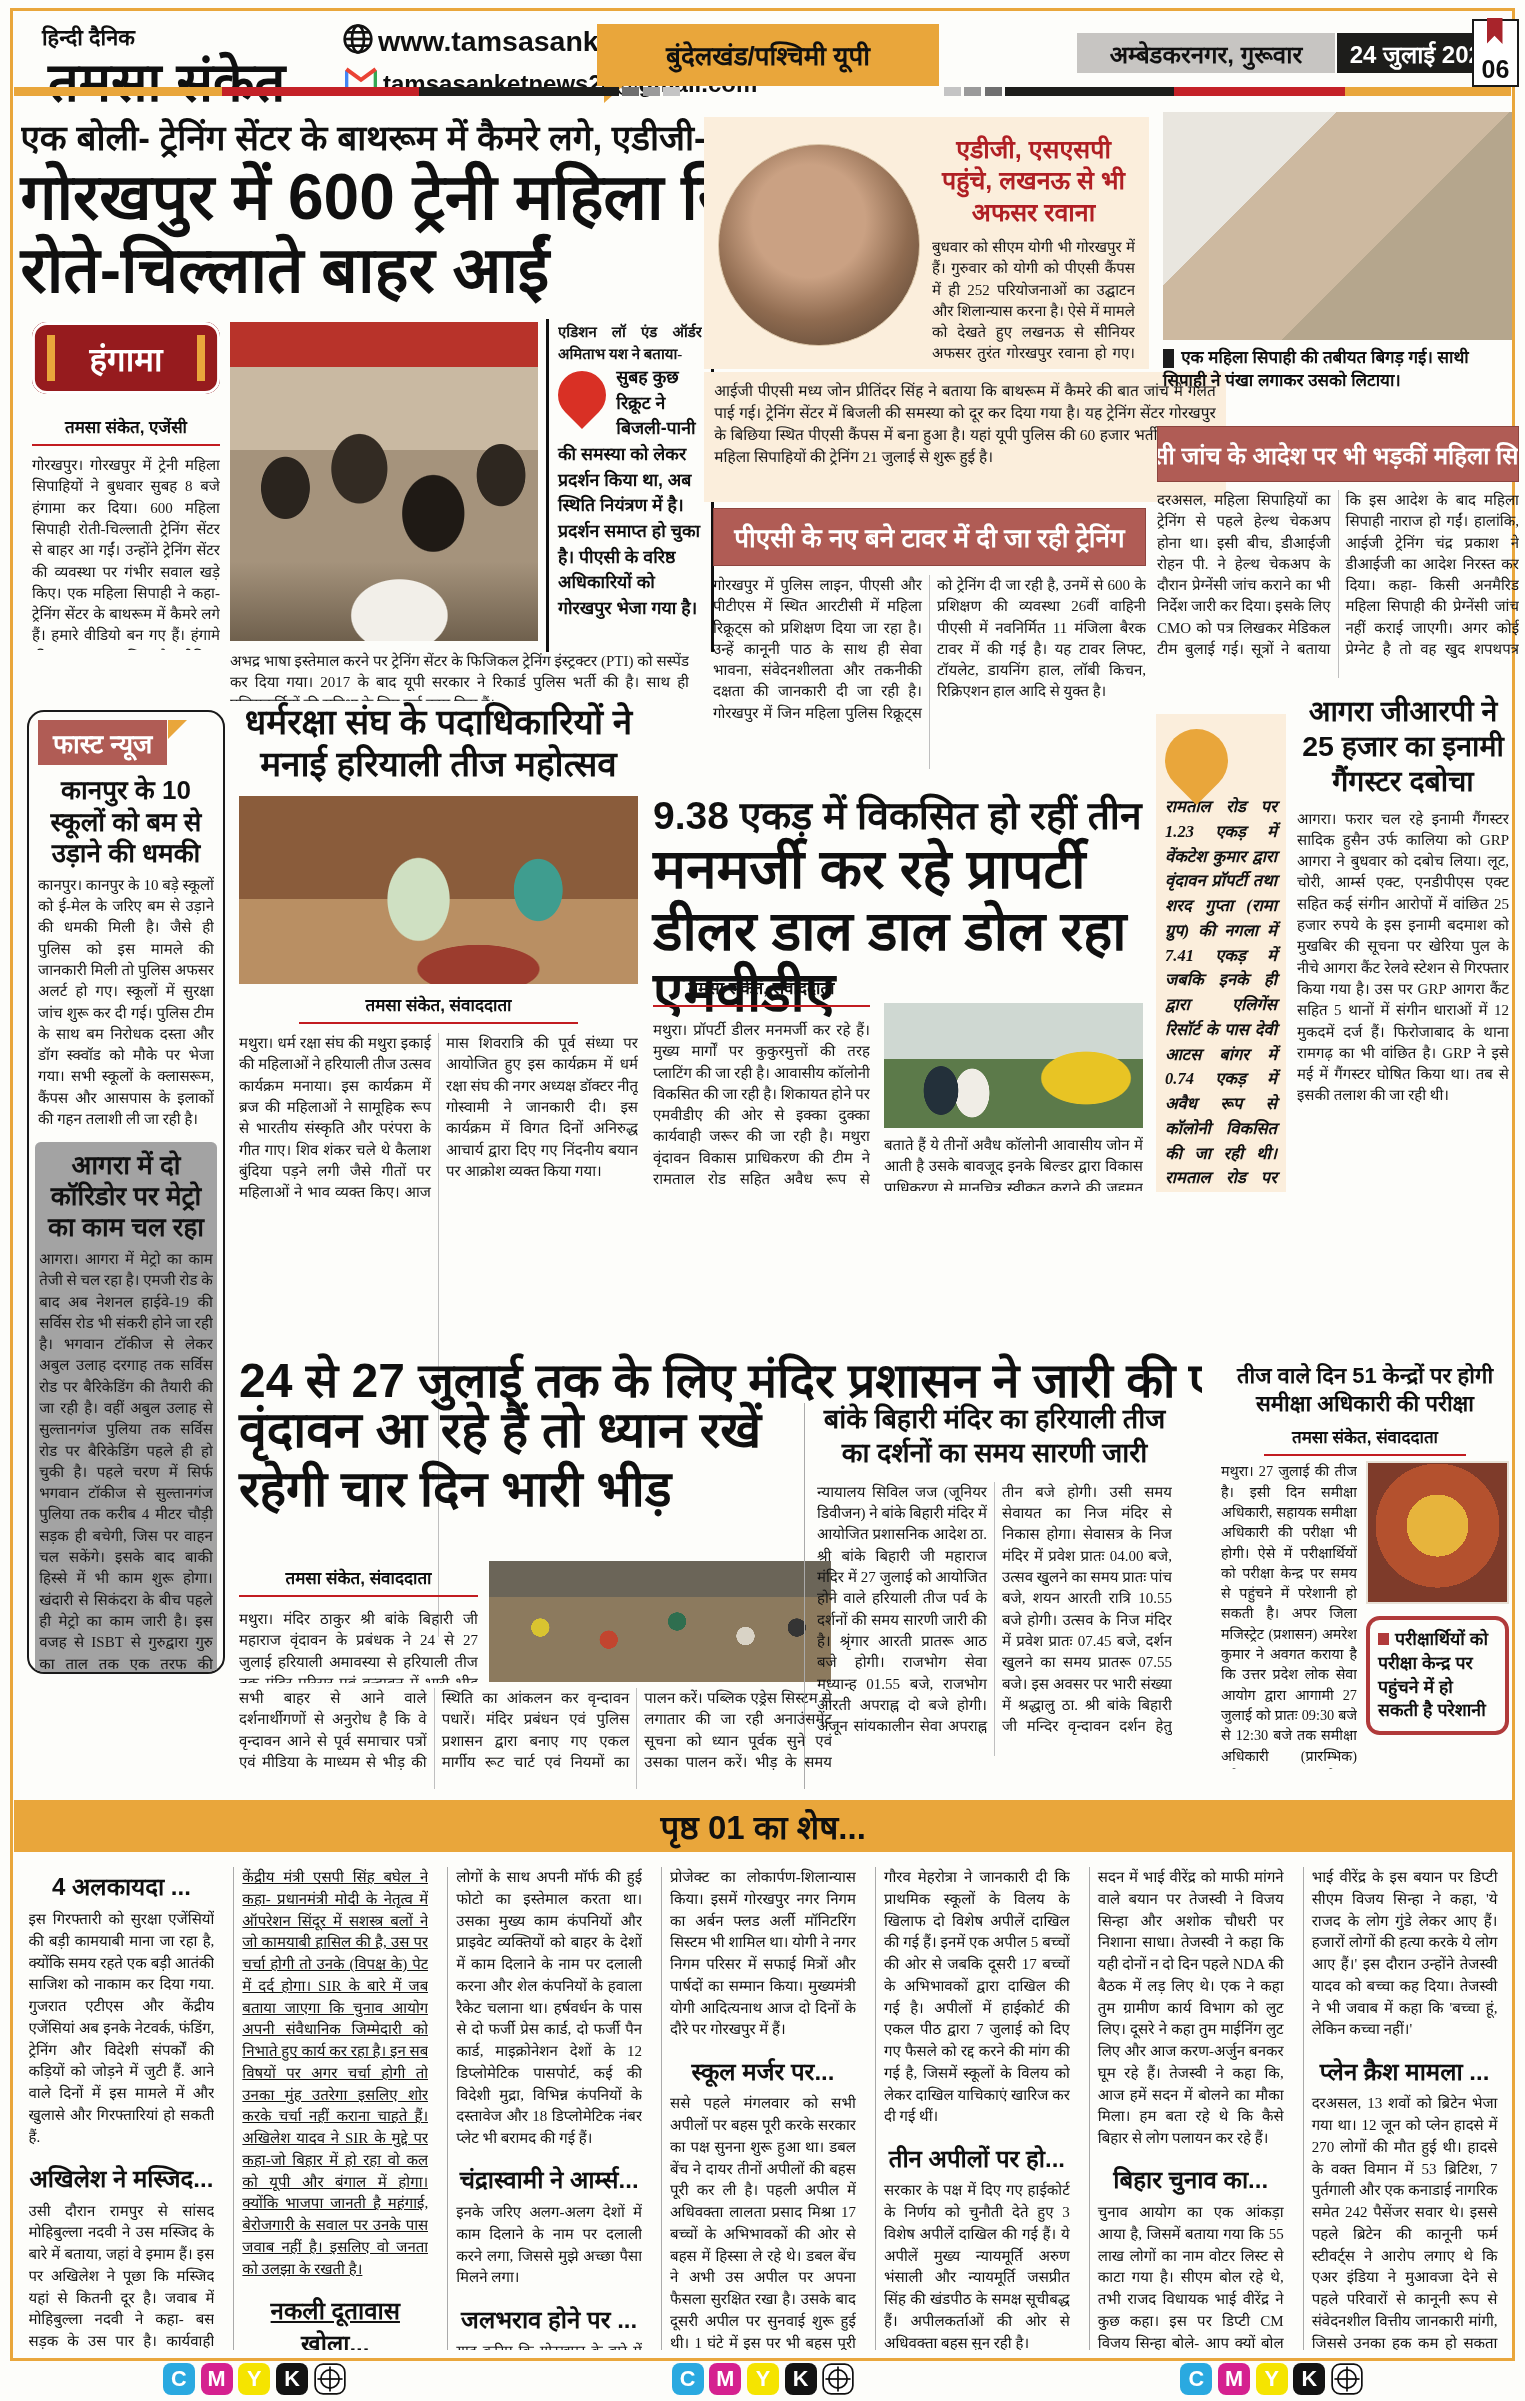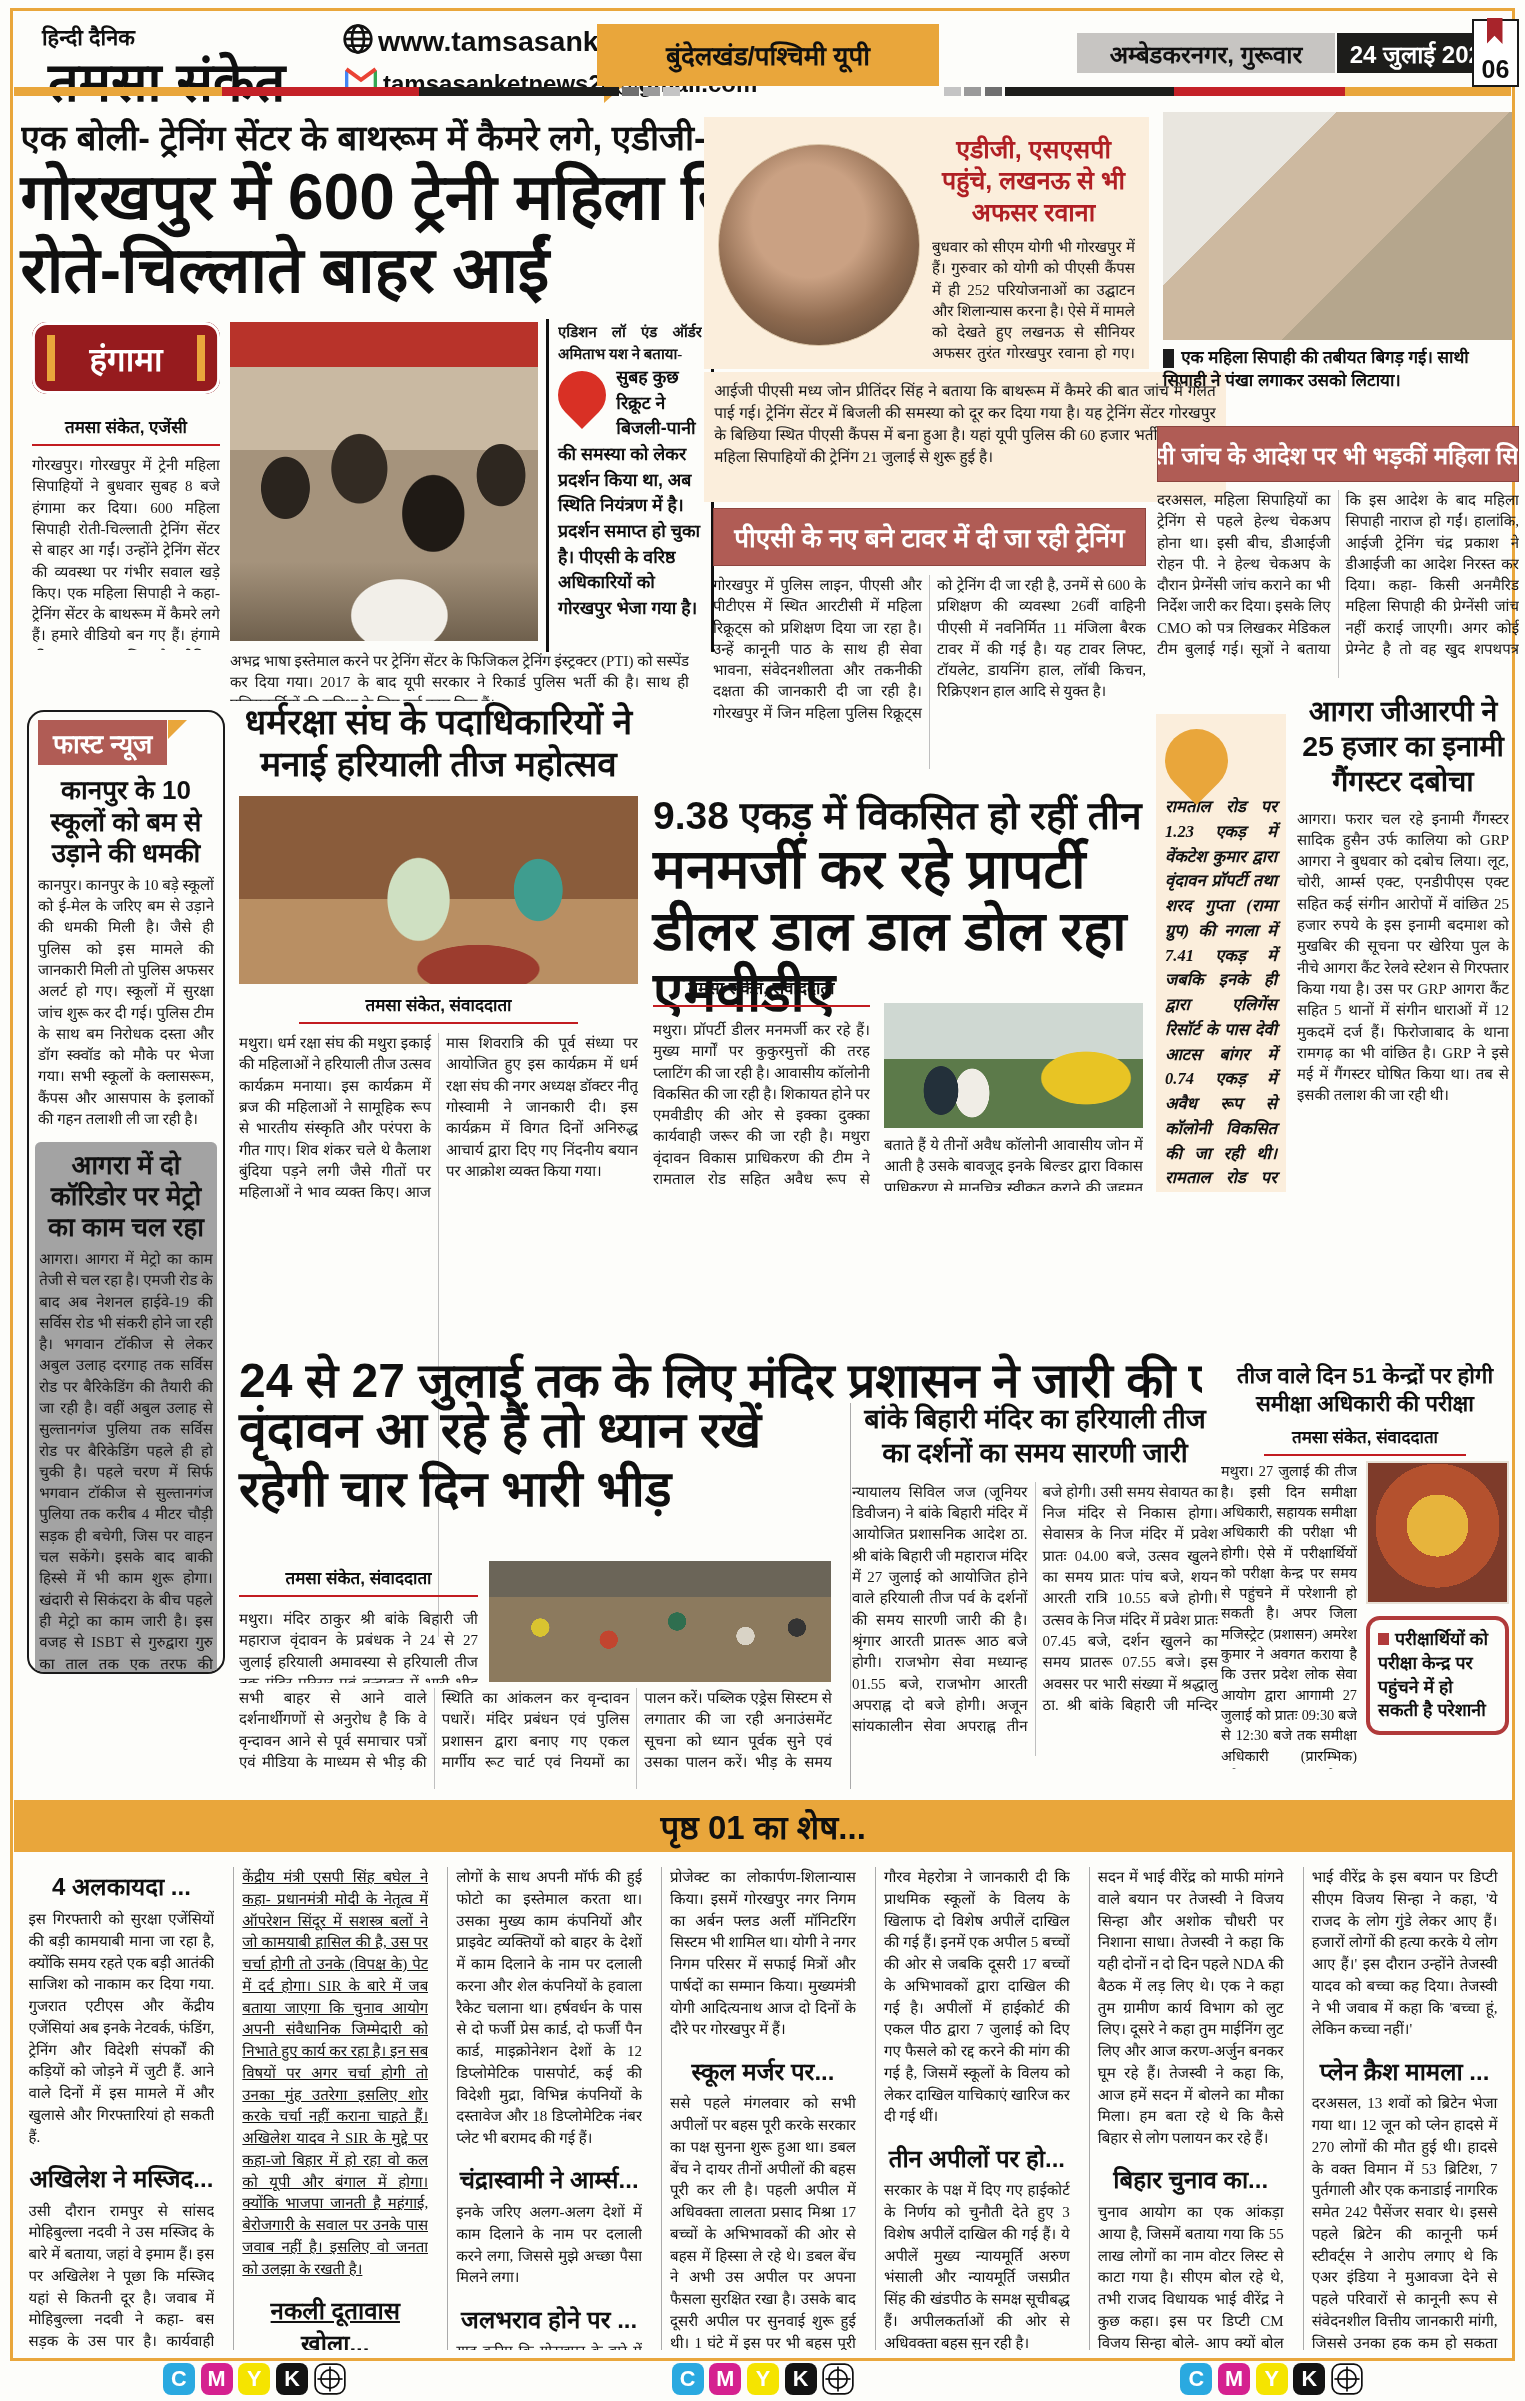--- a/index.html
+++ b/index.html
@@ -195,21 +195,21 @@
 
   <div class="a hd" style="left:239px;top:1346px;width:963px;font-size:48px;white-space:nowrap;overflow:hidden;">24 से 27 जुलाई तक के लिए मंदिर प्रशासन ने जारी की एडवाइजरी</div>
   <div class="a hd" style="left:239px;top:1401px;width:593px;font-size:50px;line-height:1.18;">वृंदावन आ रहे हैं तो ध्यान रखें रहेगी चार दिन भारी भीड़</div>
   <div class="a" style="left:239px;top:1566px;width:239px;">
     <div class="byline">तमसा संकेत, संवाददाता</div>
   </div>
   <div class="a body" style="left:239px;top:1609px;width:239px;height:74px;">मथुरा। मंदिर ठाकुर श्री बांके बिहारी जी महाराज वृंदावन के प्रबंधक ने 24 से 27 जुलाई हरियाली अमावस्या से हरियाली तीज तक मंदिर परिसर एवं वृन्दावन में भारी भीड़ को देखते हुए श्रद्धालुओं से निवेदन किया है। इस दौरान अपने आराध्य श्री बांके बिहारी जी महाराज के दर्शन के लिए मंदिर आते हैं तो कुछ बातों का ध्यान रखें।</div>
   <div class="a photo ph-mela" style="left:489px;top:1561px;width:342px;height:121px;"></div>
   <div class="a body cols3" style="left:239px;top:1688px;width:593px;height:101px;">सभी बाहर से आने वाले दर्शनार्थीगणों से अनुरोध है कि वे वृन्दावन आने से पूर्व समाचार पत्रों एवं मीडिया के माध्यम से भीड़ की स्थिति का आंकलन कर वृन्दावन पधारें। मंदिर प्रबंधन एवं पुलिस प्रशासन द्वारा बनाए गए एकल मार्गीय रूट चार्ट एवं नियमों का पालन करें। पब्लिक एड्रेस सिस्टम से लगातार की जा रही अनाउंसमेंट सूचना को ध्यान पूर्वक सुने एवं उसका पालन करें। भीड़ के समय वृद्ध, दिव्यांगजन, छोटे बच्चों एवं बीमार व्यक्तियों व श्वास सम्बन्धी रोगी व्यक्ति मंदिर परिसर में ना आए। खाली पेट ना आए। श्रद्धालु प्रसाद एवं अन्य पूजन सामग्री अपने साथ न लाए। एकल मार्गी व्यवस्था अनुसार दर्शन कर शीघ्र अपने गंतव्य को प्रस्थान करें जिससे पीछे से आने वाले अन्य दर्शनार्थियों को दर्शन का पर्याप्त लाभ मिल सके, मंदिर में अनावश्यक रूप से खड़े ना रहें। मंदिर परिसर के पास जूता चप्पल रखने की कोई व्यवस्था नहीं है कृपया मंदिर में जूता-चप्पल पहनकर न आए।</div>
 
-  <div class="a vr" style="left:850px;top:1403px;width:368px;height:386px;padding-left:1px;box-sizing:border-box;overflow:hidden;">
+  <div class="a vr" style="left:804px;top:1403px;width:368px;height:386px;padding-left:12px;box-sizing:border-box;overflow:hidden;">
     <div class="hd" style="font-size:27px;line-height:1.25;text-align:center;">बांके बिहारी मंदिर का हरियाली तीज का दर्शनों का समय सारणी जारी</div>
     <div class="body cols2" style="margin-top:11.4px;height:274px;">न्यायालय सिविल जज (जूनियर डिवीजन) ने बांके बिहारी मंदिर में आयोजित प्रशासनिक आदेश ठा. श्री बांके बिहारी जी महाराज मंदिर में 27 जुलाई को आयोजित होने वाले हरियाली तीज पर्व के दर्शनों की समय सारणी जारी की है। श्रृंगार आरती प्रातरू आठ बजे होगी। राजभोग सेवा मध्यान्ह 01.55 बजे, राजभोग आरती अपराह्न दो बजे होगी। अजून सांयकालीन सेवा अपराह्न तीन बजे होगी। उसी समय सेवायत का निज मंदिर से निकास होगा। सेवासत्र के निज मंदिर में प्रवेश प्रातः 04.00 बजे, उत्सव खुलने का समय प्रातः पांच बजे, शयन आरती रात्रि 10.55 बजे होगी। उत्सव के निज मंदिर में प्रवेश प्रातः 07.45 बजे, दर्शन खुलने का समय प्रातरू 07.55 बजे। इस अवसर पर भारी संख्या में श्रद्धालु ठा. श्री बांके बिहारी जी मन्दिर वृन्दावन दर्शन हेतु पहुंचेंगे। निकास रात्रि 12.00 बजे होगा।</div>
   </div>
 
   <div class="a" style="left:1221px;top:1362px;width:288px;height:428px;overflow:hidden;">
     <div class="hd" style="font-size:22px;line-height:1.25;text-align:center;">तीज वाले दिन 51 केन्द्रों पर होगी समीक्षा अधिकारी की परीक्षा</div>
     <div class="byline" style="width:70%;margin:8px auto 5.7px;">तमसा संकेत, संवाददाता</div>
     <div style="display:flex;gap:9px;">
       <div class="body" style="width:137px;height:308px;font-size:14.3px;">मथुरा। 27 जुलाई की तीज है। इसी दिन समीक्षा अधिकारी, सहायक समीक्षा अधिकारी की परीक्षा भी होगी। ऐसे में परीक्षार्थियों को परीक्षा केन्द्र पर समय से पहुंचने में परेशानी हो सकती है। अपर जिला मजिस्ट्रेट (प्रशासन) अमरेश कुमार ने अवगत कराया है कि उत्तर प्रदेश लोक सेवा आयोग द्वारा आगामी 27 जुलाई को प्रातः 09:30 बजे से 12:30 बजे तक समीक्षा अधिकारी (प्रारम्भिक) परीक्षा जनपद मथुरा के 51 परीक्षा केन्द्रों पर आयोजित की गई है। 27 जुलाई को हरियाली तीज का पर्व भी मनाया जाएगा। वृन्दावन (मथुरा) स्थित विश्वविख्यात श्री बांके बिहारी जी मंदिर में हरियाली तीज के अवसर पर भारी संख्या में श्रद्धालुओं के आने की सम्भावना है। परीक्षा में प्रतिभाग करने के लिए मथुरा जनपद में आने वाले समस्त परीक्षार्थियों को एडवाइजरी जारी की जाती है कि वे इन परिस्थितियों के दृष्टिगत निर्धारित समय पर अपने परीक्षा केन्द्र पहुंचे।</div>
       <div style="width:143px;">

